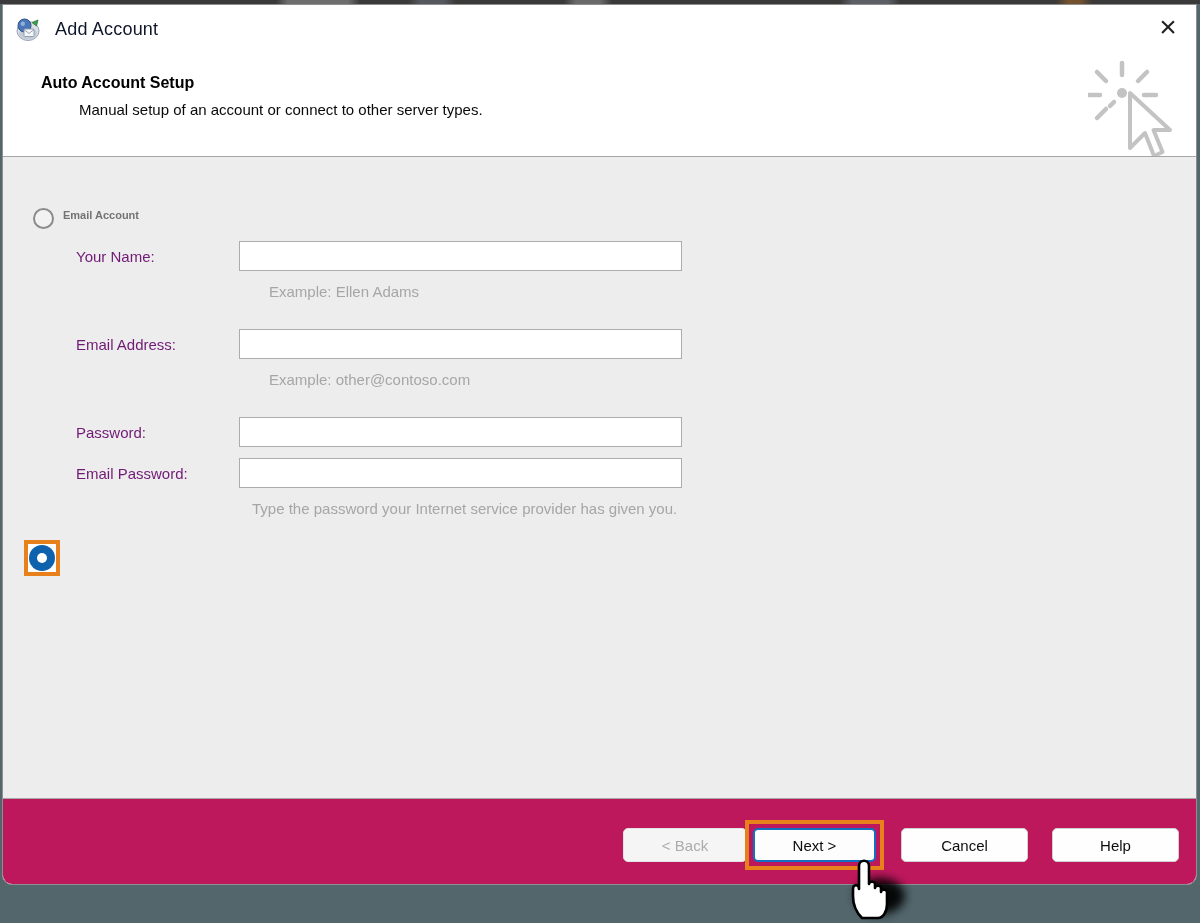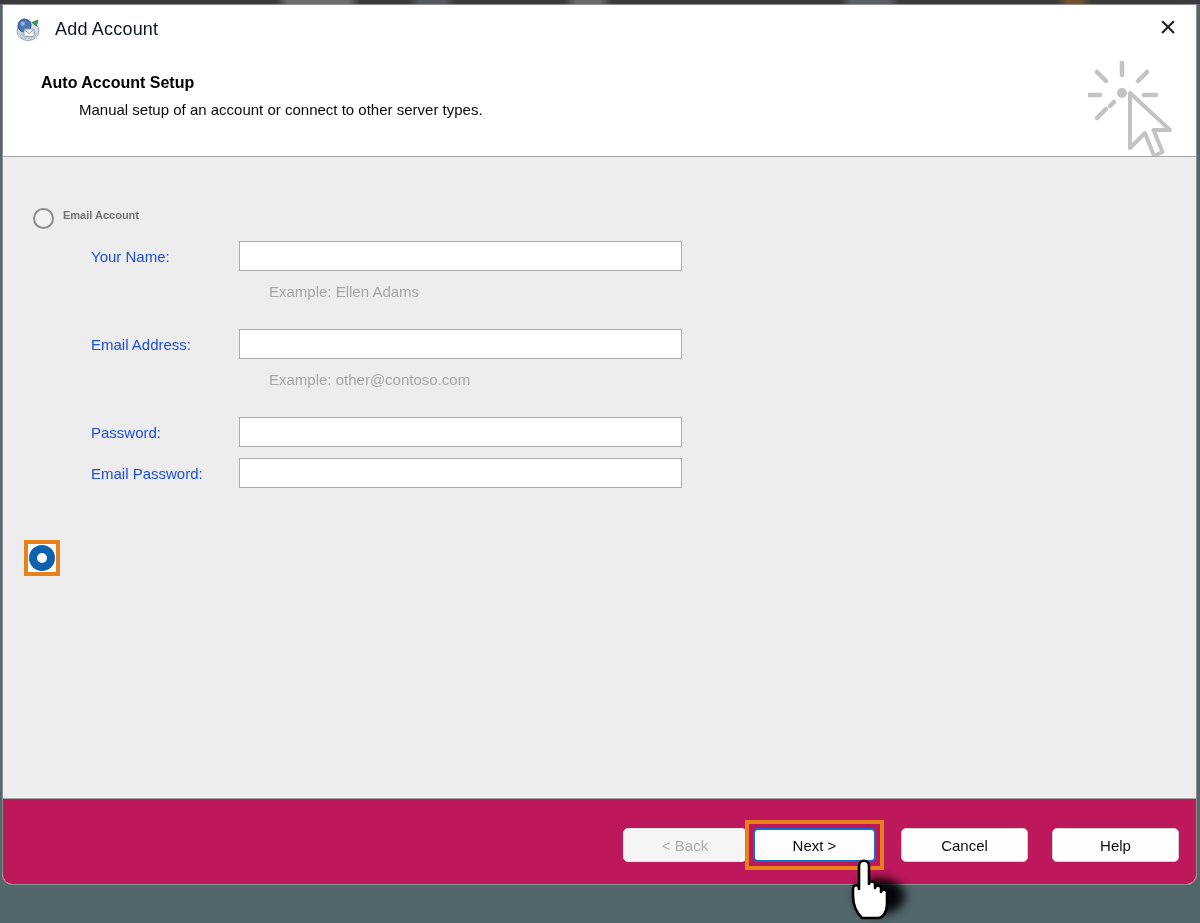--- a/index.html
+++ b/index.html
@@ -48,21 +48,21 @@
   .body-area {
     position:absolute; left:0; top:151px; width:1193px; height:642px;
     background:#EDEDED;
     border-top:1px solid #a6a6a6;
   }
   .radio-circle {
     position:absolute; width:21px; height:21px; border-radius:50%;
     background:#f2f2f2; border:2px solid #8b8b8b;
   }
   .radio-row-label { position:absolute; font-size:11px; font-weight:700; color:#737373; }
-  .field-label { position:absolute; left:88px; font-size:15px; color:#1d4ed8; }
+  .field-label { position:absolute; left:73px; font-size:15px; color:#701a75; }
   .text-input {
     position:absolute; left:236px; width:443px; height:30px;
     background:#ffffff; border:1px solid #ACACAC;
     font-size:15px; padding:0 6px; color:#444;
   }
   .hint-text { position:absolute; font-size:15px; color:#A6A6A6; }
   .manual-annotation {
     position:absolute; left:21px; top:530px; width:36px; height:36px;
     border:4px solid #E8811C; background:#fff;
   }
@@ -158,20 +158,21 @@
     <div class="field-label" style="top:179px;">Email Address:</div>
     <input class="text-input" style="top: 172px;" value="">
     <div class="hint-text" style="left:266px; top:214px;">Example: other@contoso.com</div>
 
     <div class="field-label" style="top:267px;">Password:</div>
     <input class="text-input" style="top: 260px;" value="">
 
     <div class="field-label" style="top:308px;">Email Password:</div>
     <input class="text-input" style="top: 301px;" value="">
 
+    <div class="hint-text" style="left:249px; top:343px;">Type the password your Internet service provider has given you.</div>
 
     <div class="manual-annotation" style="top:383px;"></div>
     <div class="manual-radio" style="top:388px;"></div>
 
   </div>
 
   <div class="footer-area">
     <button class="btn btn-back">&lt; Back</button>
     <div class="next-annotation"></div>
     <button class="btn btn-next">Next &gt;</button>

